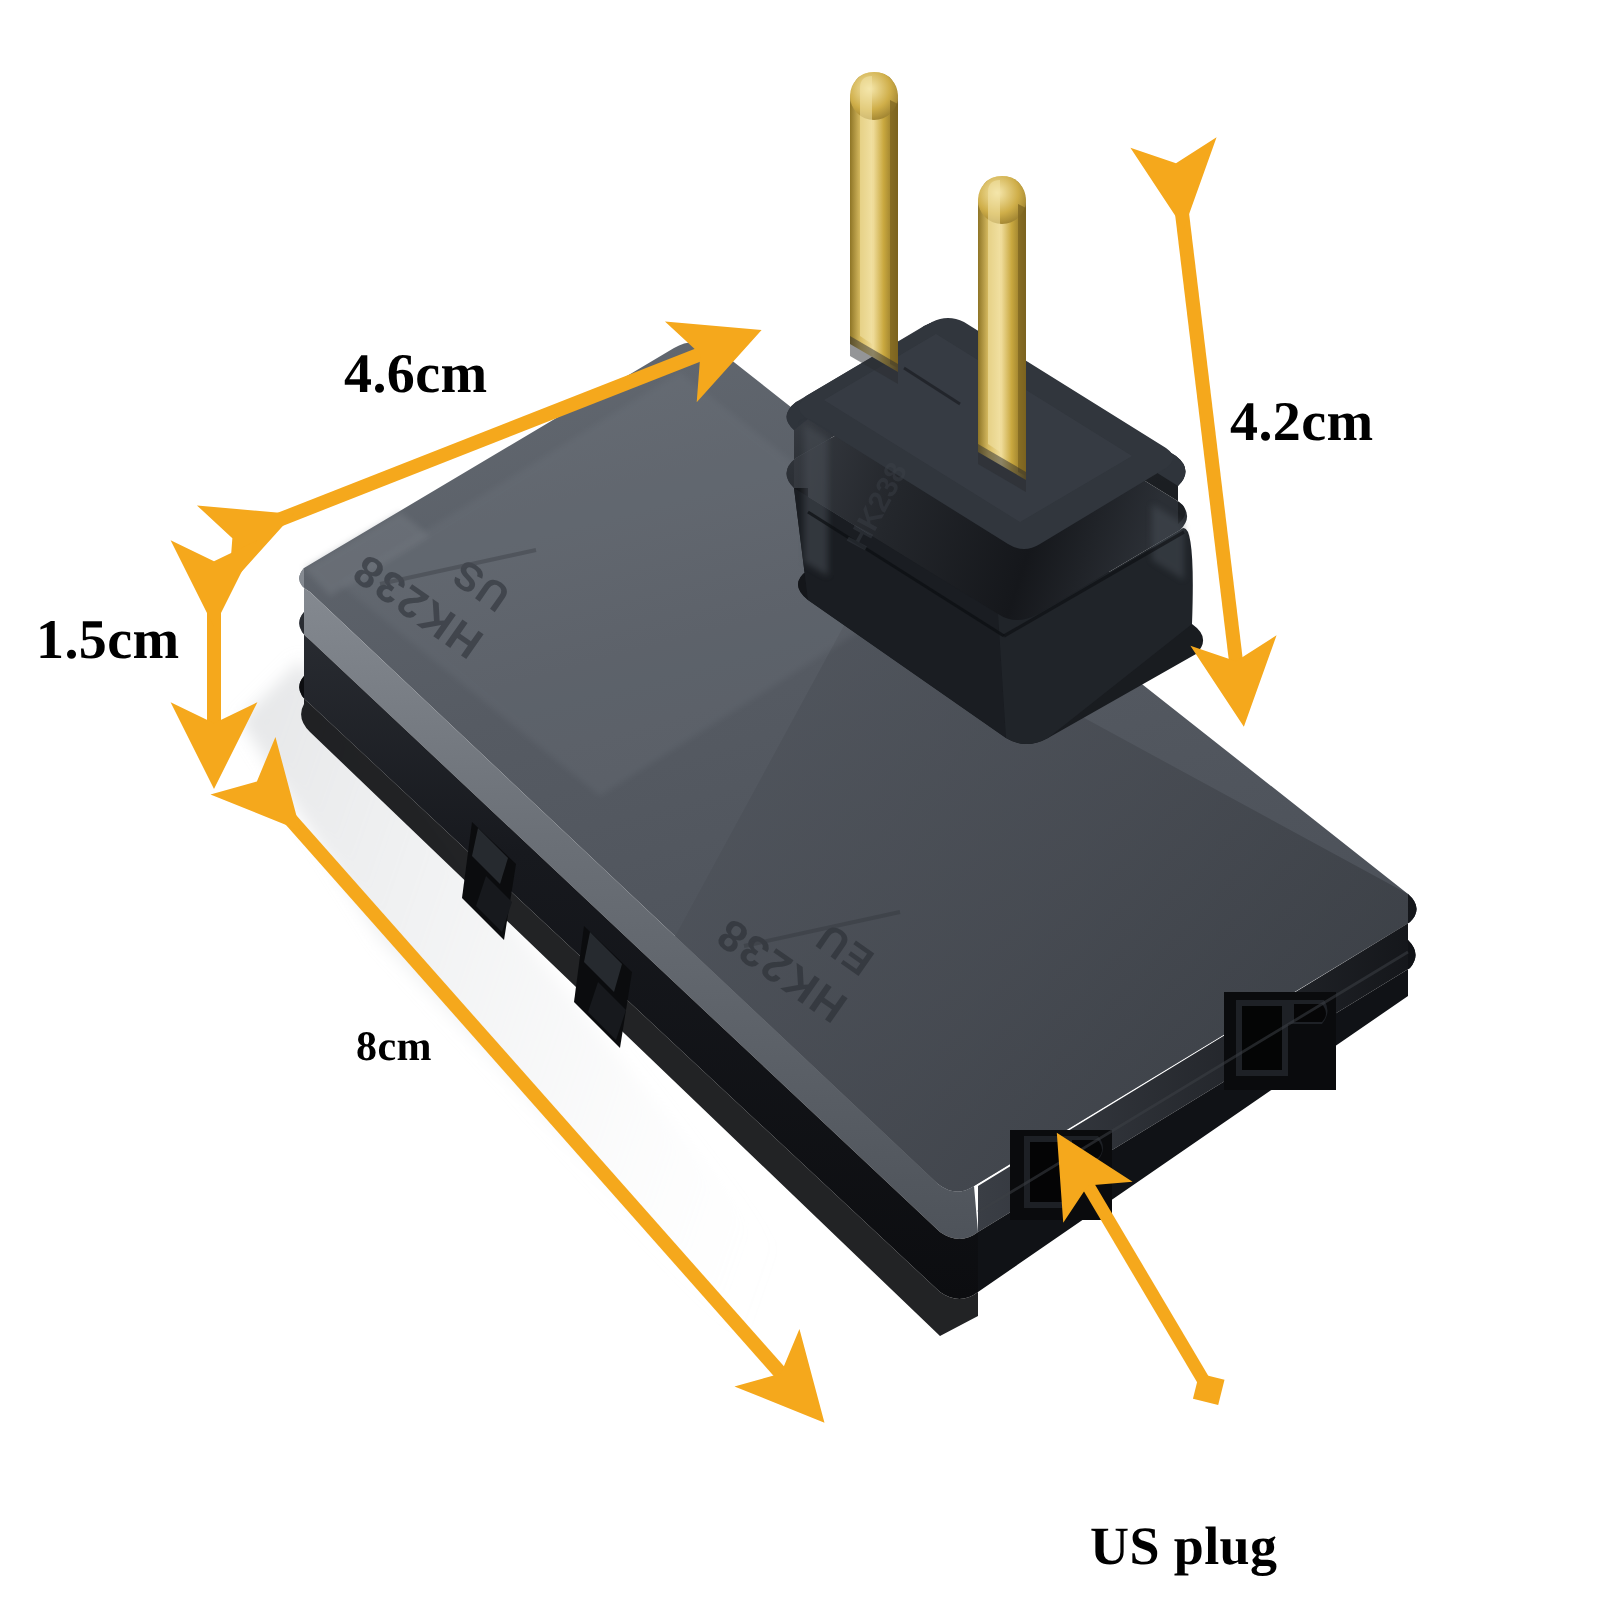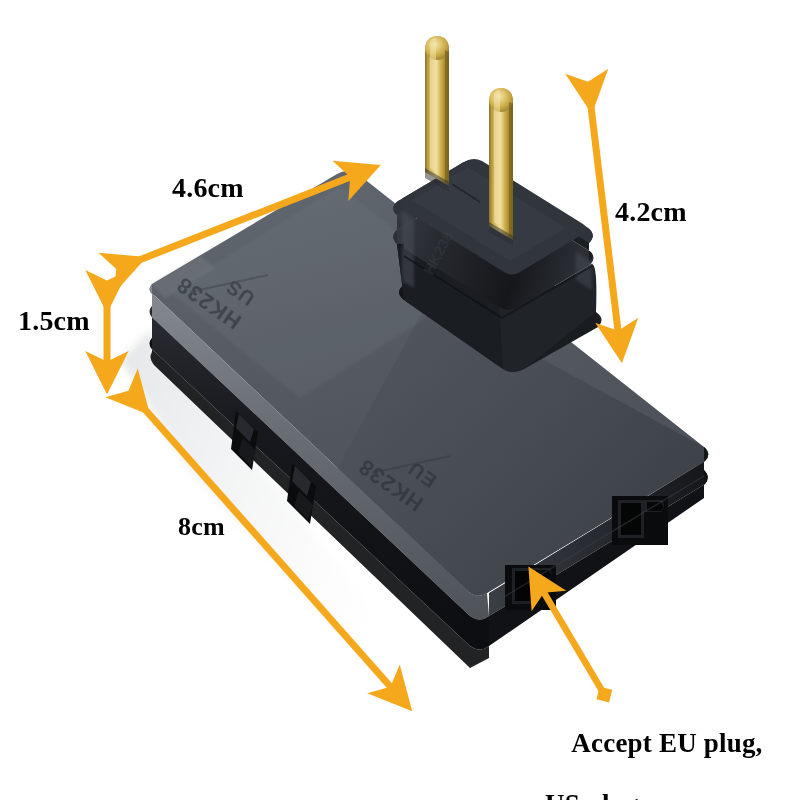--- a/index.html
+++ b/index.html
@@ -18,21 +18,21 @@
     font-weight:bold;
     color:#000000;
     white-space:pre;
     line-height:1.12;
     letter-spacing:.2px;
   }
   #lbl-eu-plug{left:288px;top:18px;font-size:29px;}
   #lbl-46{left:172px;top:172px;font-size:28px;}
   #lbl-42{left:615px;top:196px;font-size:28px;}
   #lbl-15{left:18px;top:305px;font-size:28px;}
-  #lbl-8{left:178px;top:512px;font-size:26px;}
+  #lbl-8{left:178px;top:512px;font-size:21px;}
   #lbl-accept{left:545px;top:698px;font-size:27px;text-align:left;}
   #lbl-accept .l2{display:block;}
   svg.overlay{position:absolute;left:0;top:0;width:800px;height:800px;}
 </style>
 </head>
 <body>
 
 <div id="stage">
 
   <svg id="photo" viewBox="0 0 800 800">
@@ -238,17 +238,16 @@
 
   <div class="lbl" id="lbl-46">4.6cm</div>
 
   <div class="lbl" id="lbl-42">4.2cm</div>
 
   <div class="lbl" id="lbl-15">1.5cm</div>
 
   <div class="lbl" id="lbl-8">8cm</div>
 
   <div class="lbl" id="lbl-accept">
-    <span class="l1">Accept EU plug,</span>
     <span class="l2">US plug</span>
   </div>
 
 </div>
 
 </body></html>

